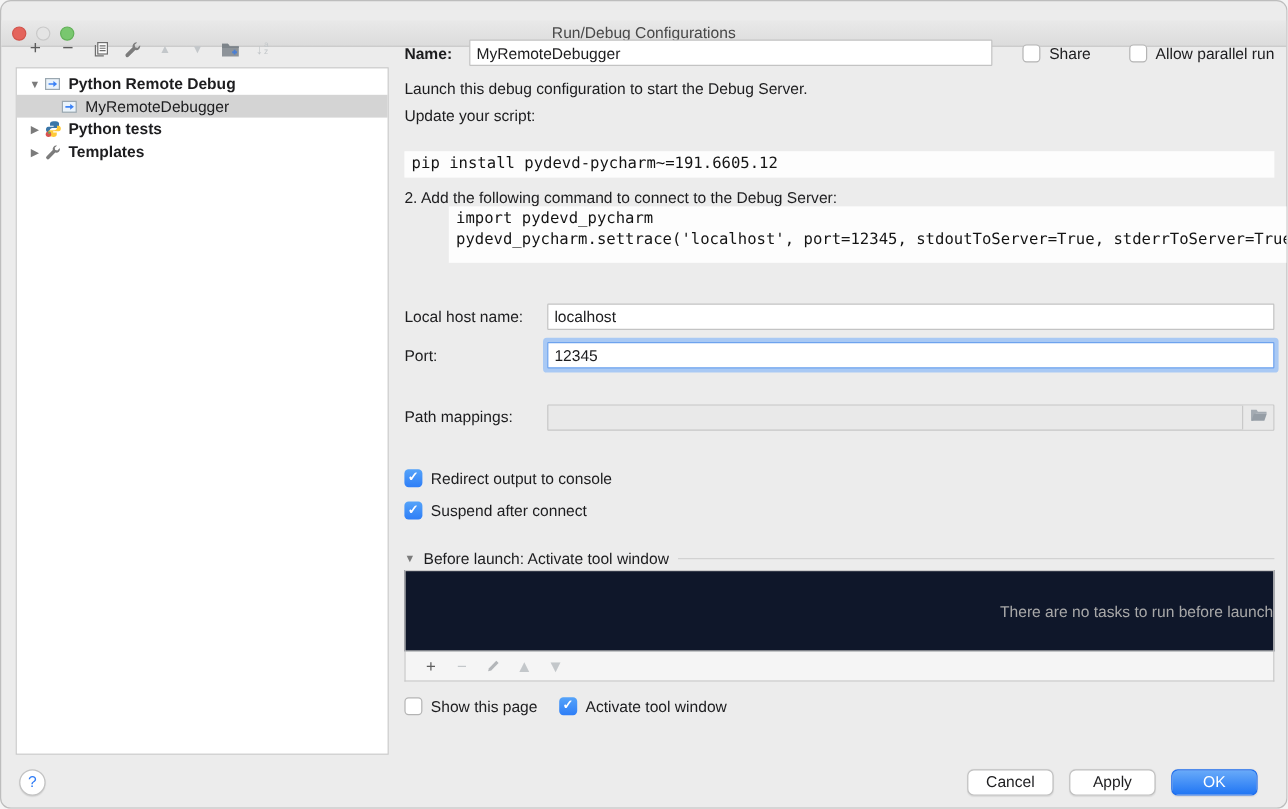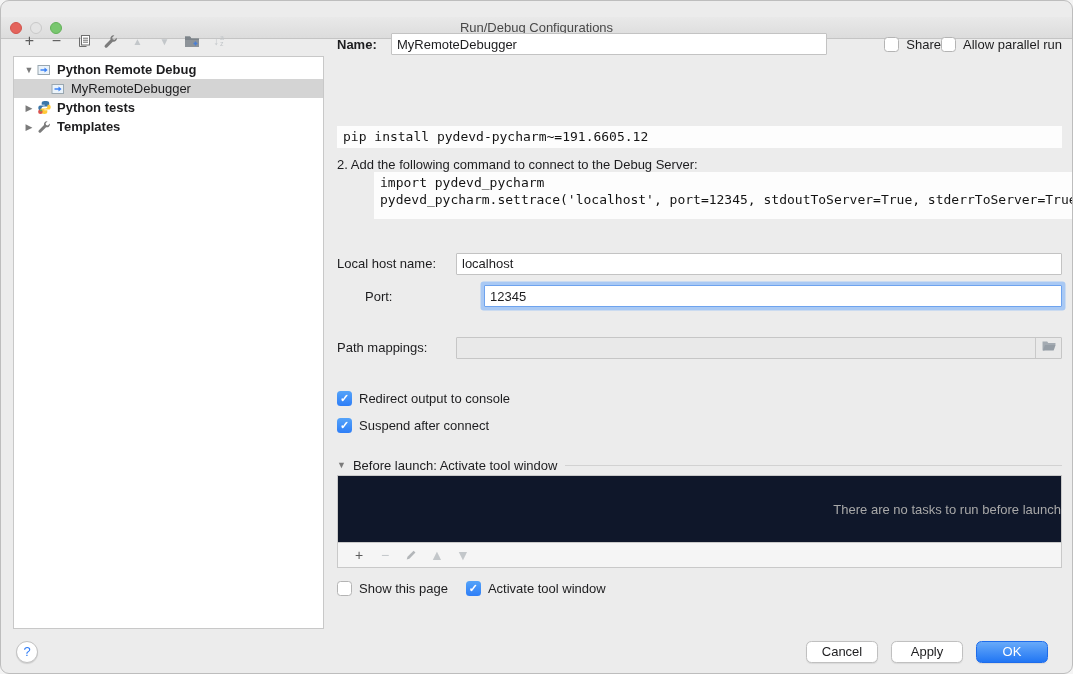--- a/index.html
+++ b/index.html
@@ -171,38 +171,40 @@
 
   <div class="main">
 
     <div class="abs frow" style="top:32px;height:22px;">
       <span class="flabel" style="width:54px;font-weight:bold;">Name:</span>
       <input class="fld" style="width: 436px;" value="MyRemoteDebugger">
       <span style="margin-left:auto;display:flex;align-items:center;">
         <span class="cb"></span>
         <span class="cblabel">Share</span>
       </span>
-      <span style="margin-left:0;display:flex;align-items:center;">
+      <span style="margin-left:32px;display:flex;align-items:center;">
         <span class="cb"></span>
         <span class="cblabel">Allow parallel run</span>
       </span>
     </div>
 
+    <div class="abs" style="top:65px;">Launch this debug configuration to start the Debug Server.</div>
+    <div class="abs" style="top:88px;">Update your script:</div>
     <div class="abs codeblock" style="top:125px;height:22px;line-height:18px;">pip install pydevd-pycharm~=191.6605.12</div>
     <div class="abs" style="top:156px;">2. Add the following command to connect to the Debug Server:</div>
     <div class="abs codeblock" style="top:171px;height:47px;margin-left:37px;">import pydevd_pycharm
 pydevd_pycharm.settrace('localhost', port=12345, stdoutToServer=True, stderrToServer=True)</div>
 
     <div class="abs frow" style="top:251px;height:23px;">
       <span class="flabel" style="width:119px;">Local host name:</span>
       <input class="fld" style="flex: 1 1 0%;" value="localhost">
     </div>
 
     <div class="abs frow" style="top:283px;height:24px;">
-      <span class="flabel" style="width:119px;margin-left:28px;">Port:</span>
+      <span class="flabel" style="width:119px;">Port:</span>
       <input class="fld focus" style="flex: 1 1 0%;" autofocus="" value="12345">
     </div>
 
     <div class="abs frow" style="top:335px;height:23px;">
       <span class="flabel" style="width:119px;">Path mappings:</span>
       <span class="pmwrap">
         <input class="fld dis" value="" style="">
         <span class="pm-btn">
           <span>
             <svg width="16" height="12" viewBox="0 0 16 13">

